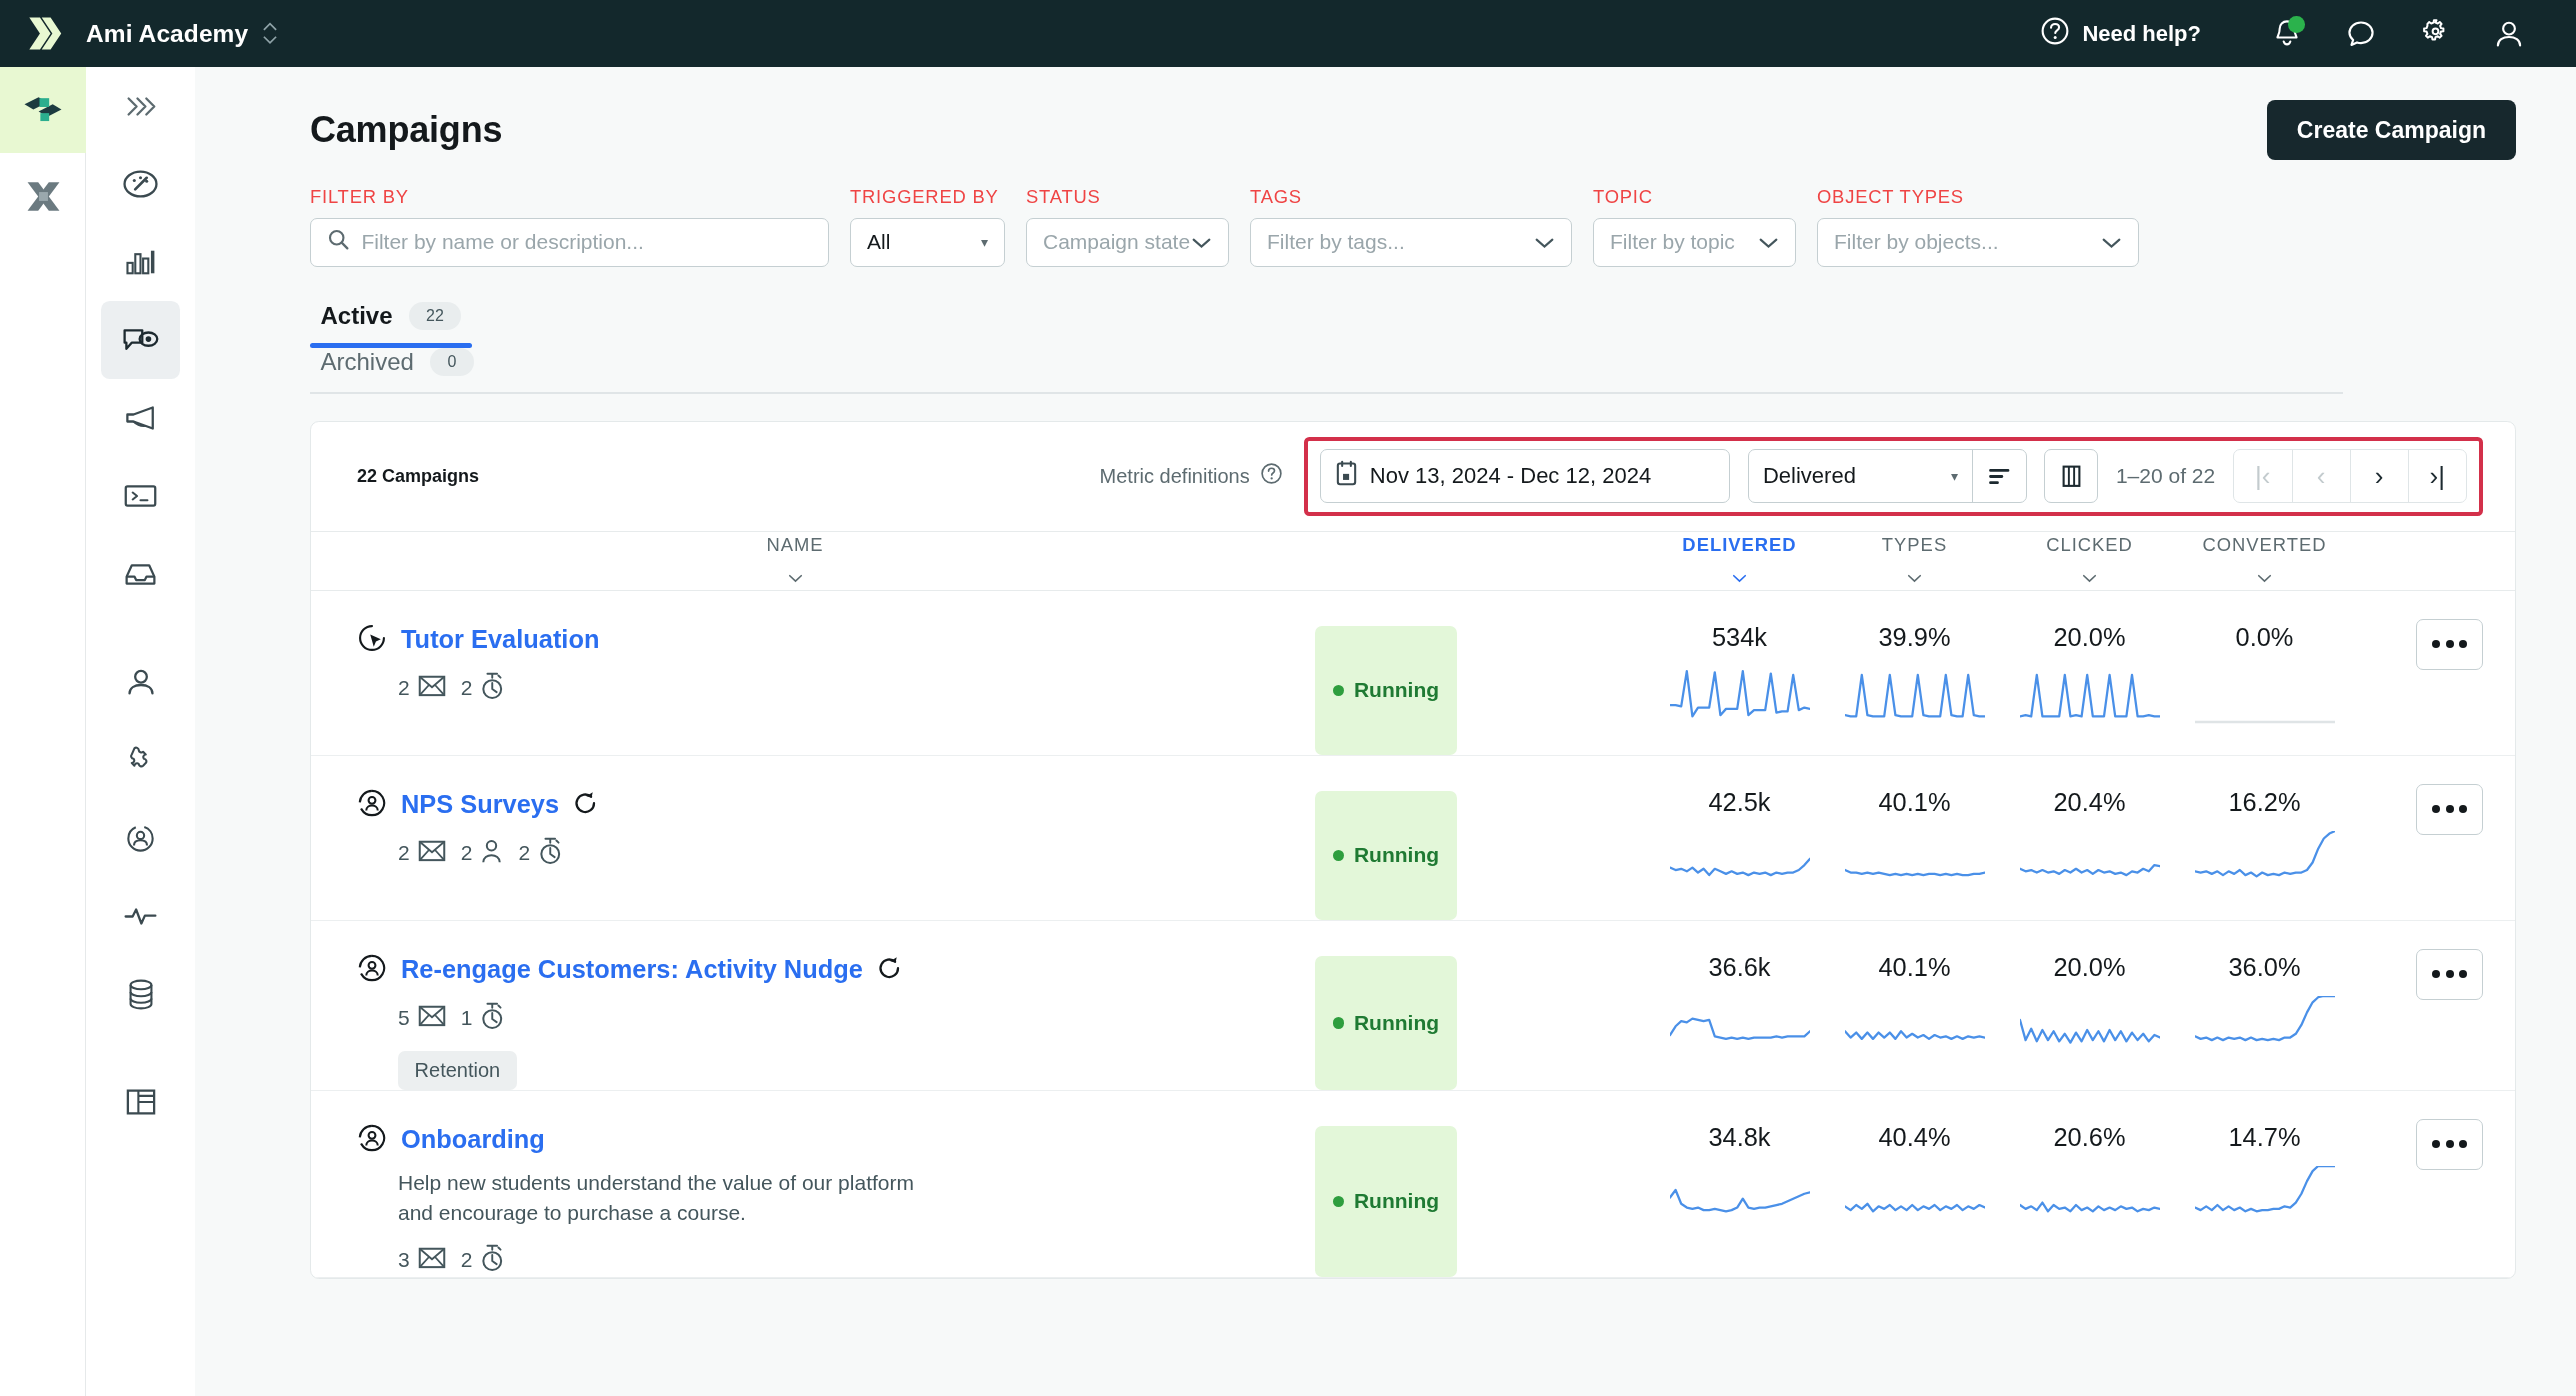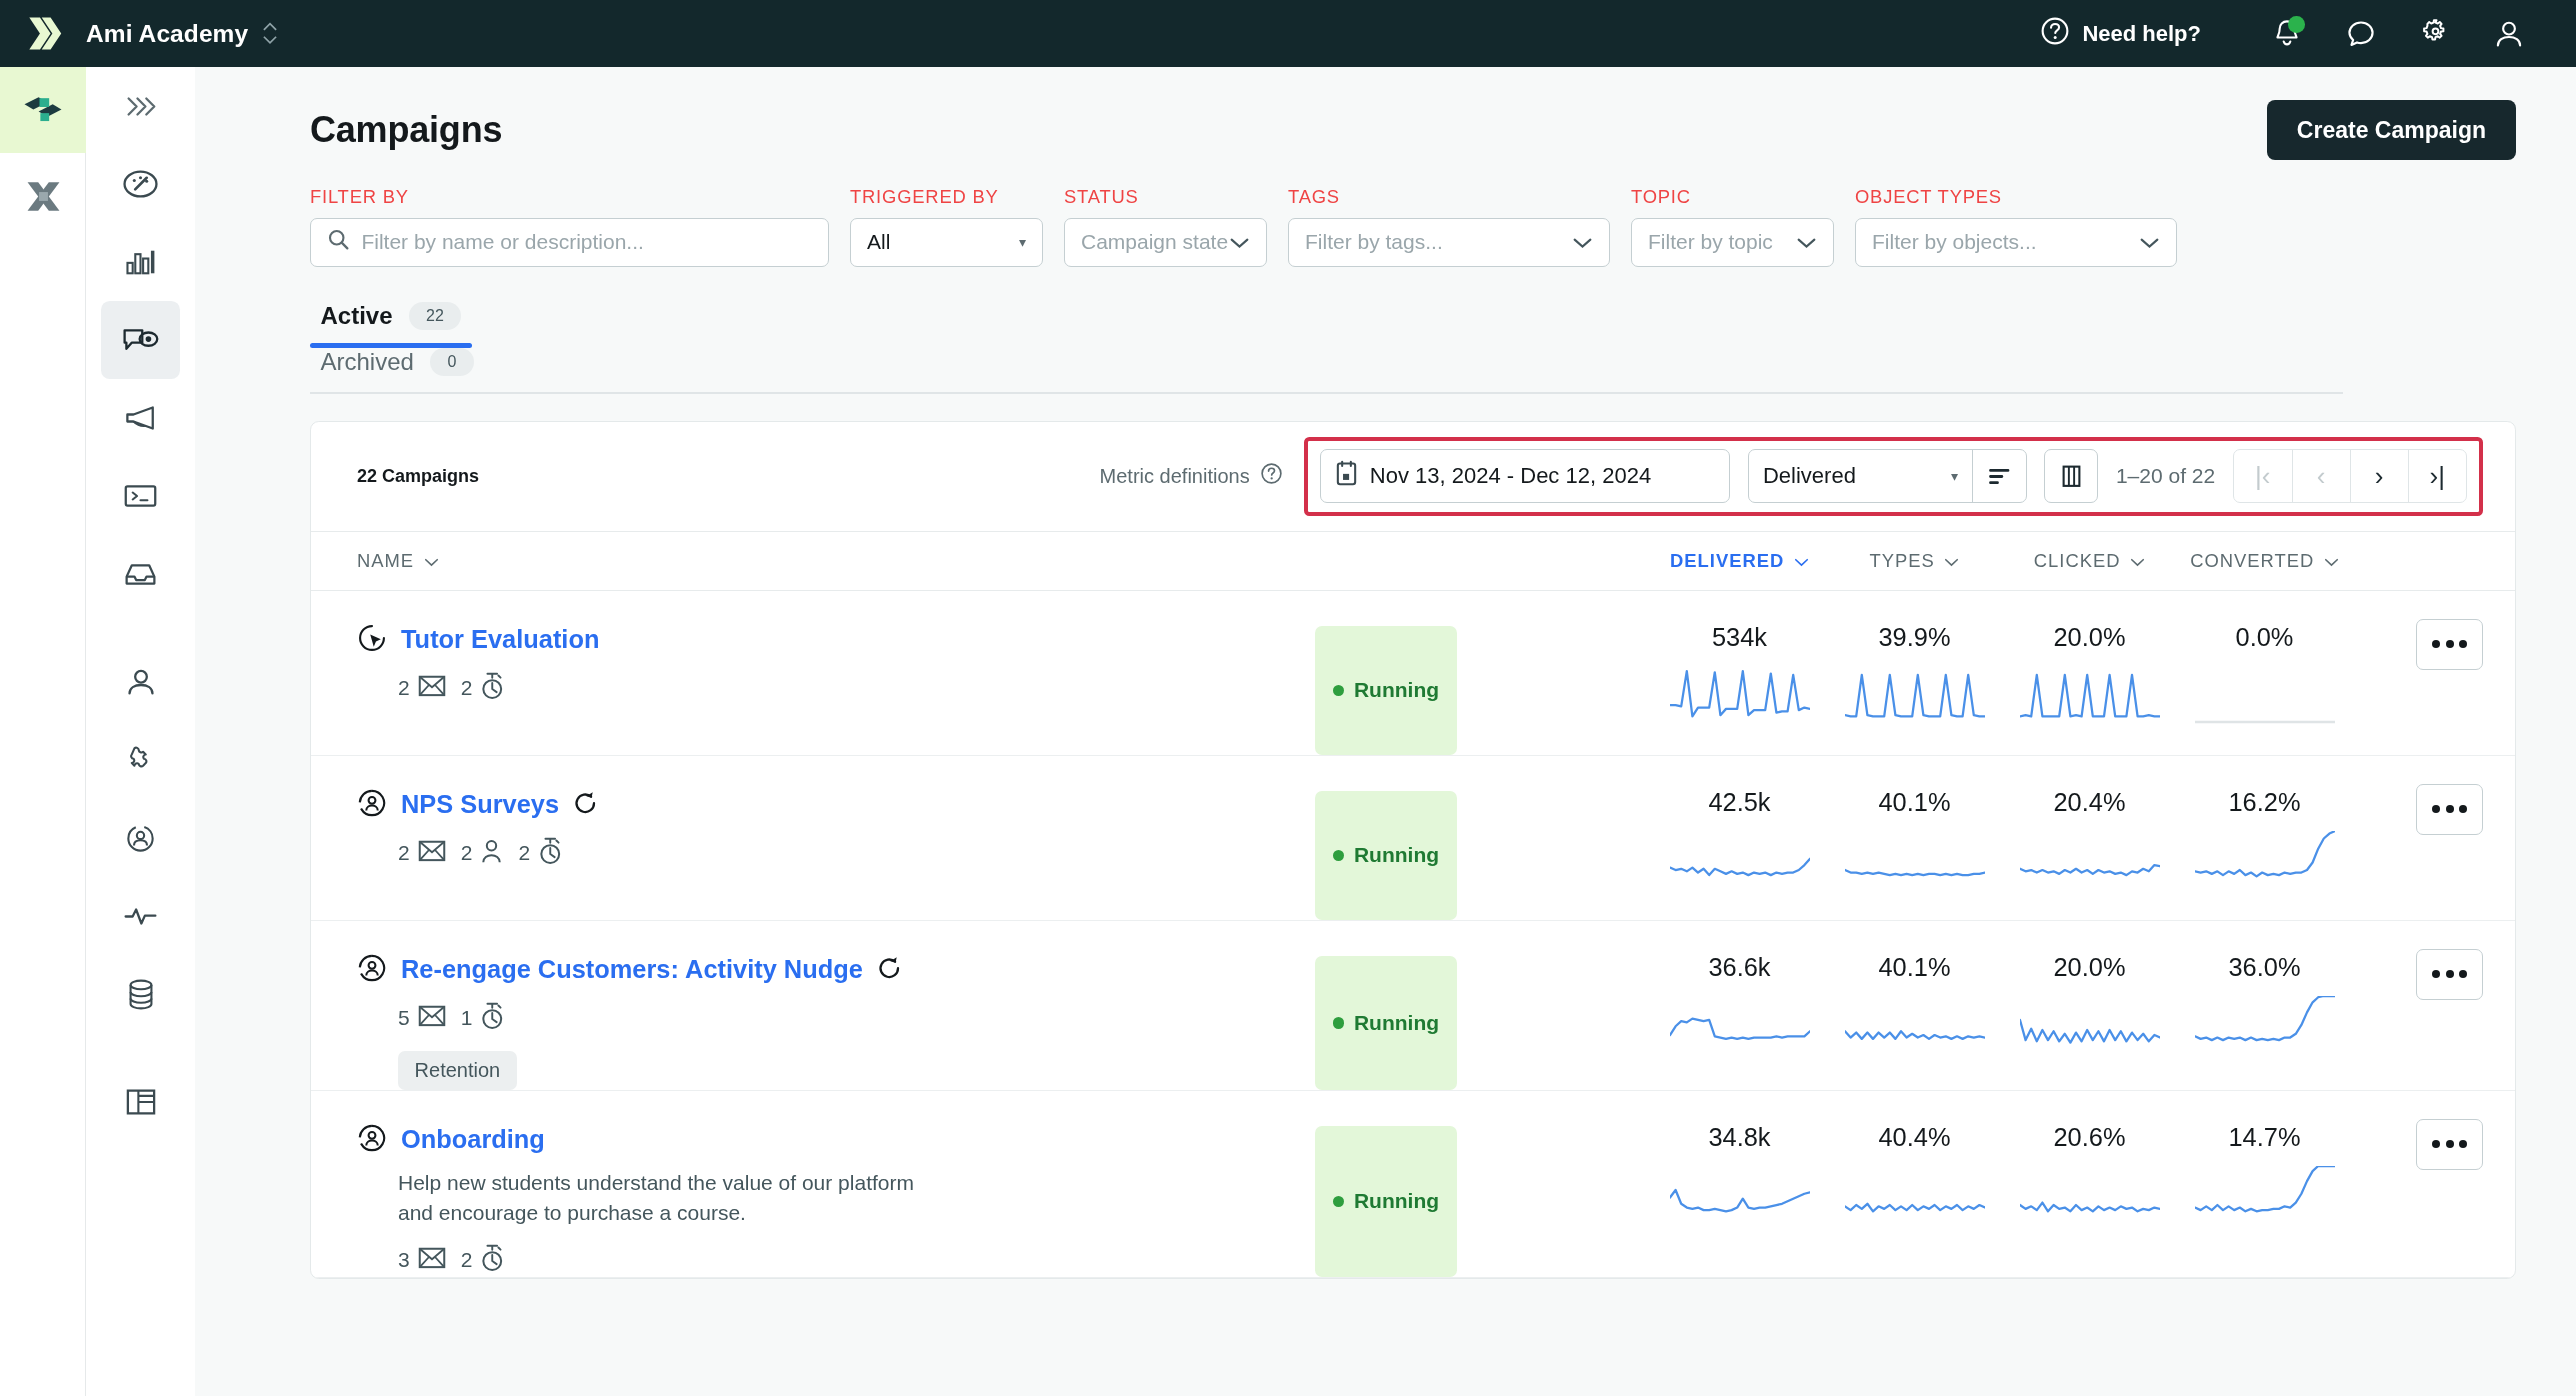--- a/index.html
+++ b/index.html
@@ -67,21 +67,21 @@
   .filter-group { display: flex; flex-direction: column; }
   .filter-label { font-size: 18.4px; color: #ef4444; letter-spacing: 0.8px; margin-bottom: 9.6px; }
   .ctrl {
     height: 49px; border: 0.9px solid #c5cfd2; border-radius: 7px; background: #fff;
     display: flex; align-items: center; padding: 0 16px; font-size: 21px; color: #9aa6ab;
   }
   .ctrl .val-dark { color: #14191c; }
   .ctrl .caret-sm { margin-left: auto; font-size: 14px; color: #5d6b70; }
   .ctrl .caret-lg { margin-left: auto; }
   .w-search { width: 519px; }
-  .w-trig { width: 193px; }
+  .w-trig { width: 155px; }
   .w-status { width: 203px; }
   .w-topic { width: 203px; }
   .w-tags { width: 322px; }
   .w-obj { width: 322px; }
   .search-ico { margin-right: 11.4px; flex: 0 0 auto; }
 
   
   .tabs { display: flex; align-items: flex-start; padding: 35px 0 0 115px;
           position: relative; width: 2208px; flex-direction: column; }
   .tab { display: flex; align-items: center; gap: 16px; padding: 0 10.5px 17.5px 10.5px;
@@ -124,21 +124,21 @@
            overflow: hidden; background: #fff; }
   .pg-btn { width: 58px; display: flex; align-items: center; justify-content: center;
             border-left: 0.9px solid #dfe5e7; color: #1d2a30; font-size: 26px; }
   .pg-btn:first-child { border-left: none; }
   .pg-btn.disabled { color: #c3cbce; }
 
   
   .thead { display: flex; align-items: center; height: 60px; padding: 0 32px 0 46px;
            border-top: 0.9px solid #e7ebec; border-bottom: 1.8px solid #e7ebec; }
   .th { font-size: 18.4px; color: #5d6b70; letter-spacing: 1px; display: flex;
-        align-items: center; gap: 9.6px; }
+        align-items: center; gap: 9.6px; flex-direction: column; }
   .th.sorted { color: #2a6ef0; font-weight: bold; }
   .th-name { width: 876px; }
   .th-metric { width: 175px; justify-content: center; }
   .th-spacer { flex: 1; }
 
   .row { display: flex; padding: 0 32px 0 46px; border-bottom: 1.8px solid #eceff0;
          min-height: 165px; }
   .row-left { width: 902px; padding-top: 32px; }
   .row-title-line { display: flex; align-items: center; gap: 14px; }
   .camp-name { font-size: 25.4px; color: #2a6ef0; font-weight: bold; cursor: pointer; }

